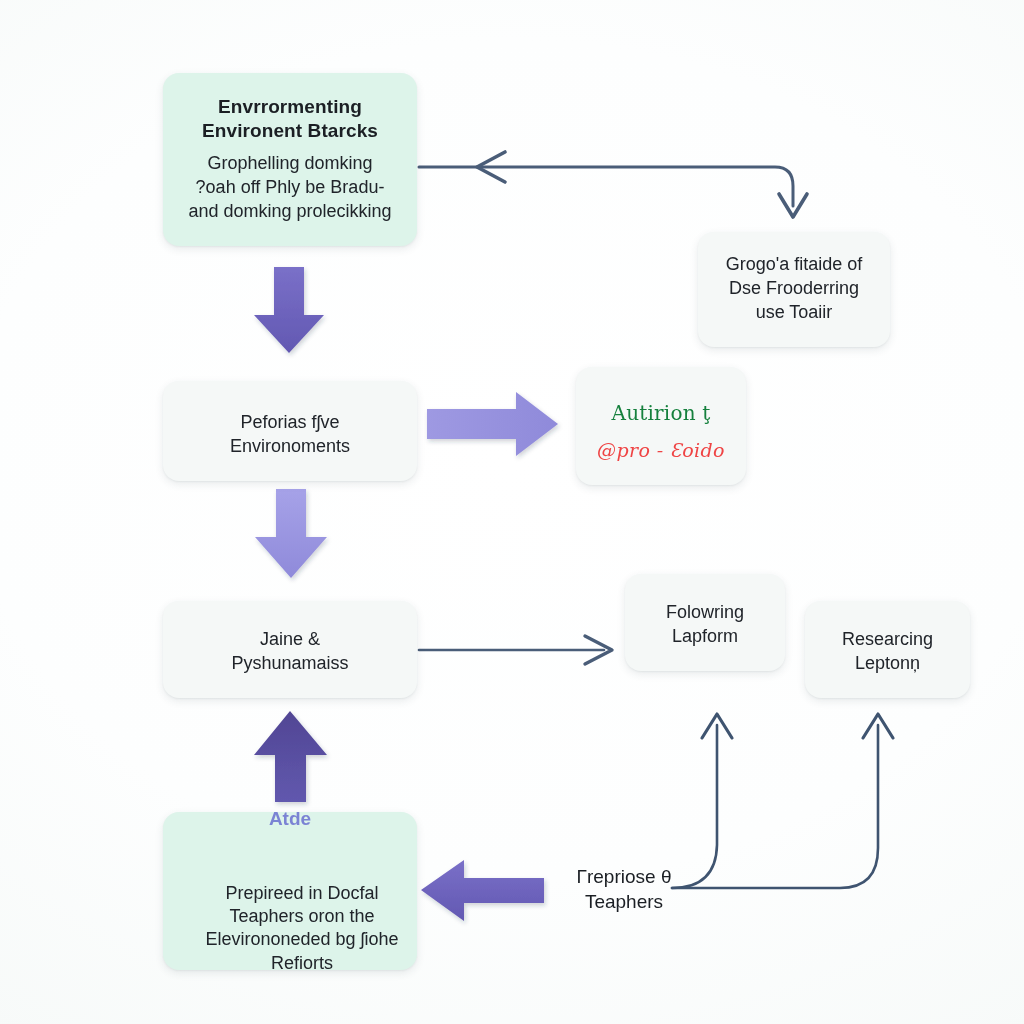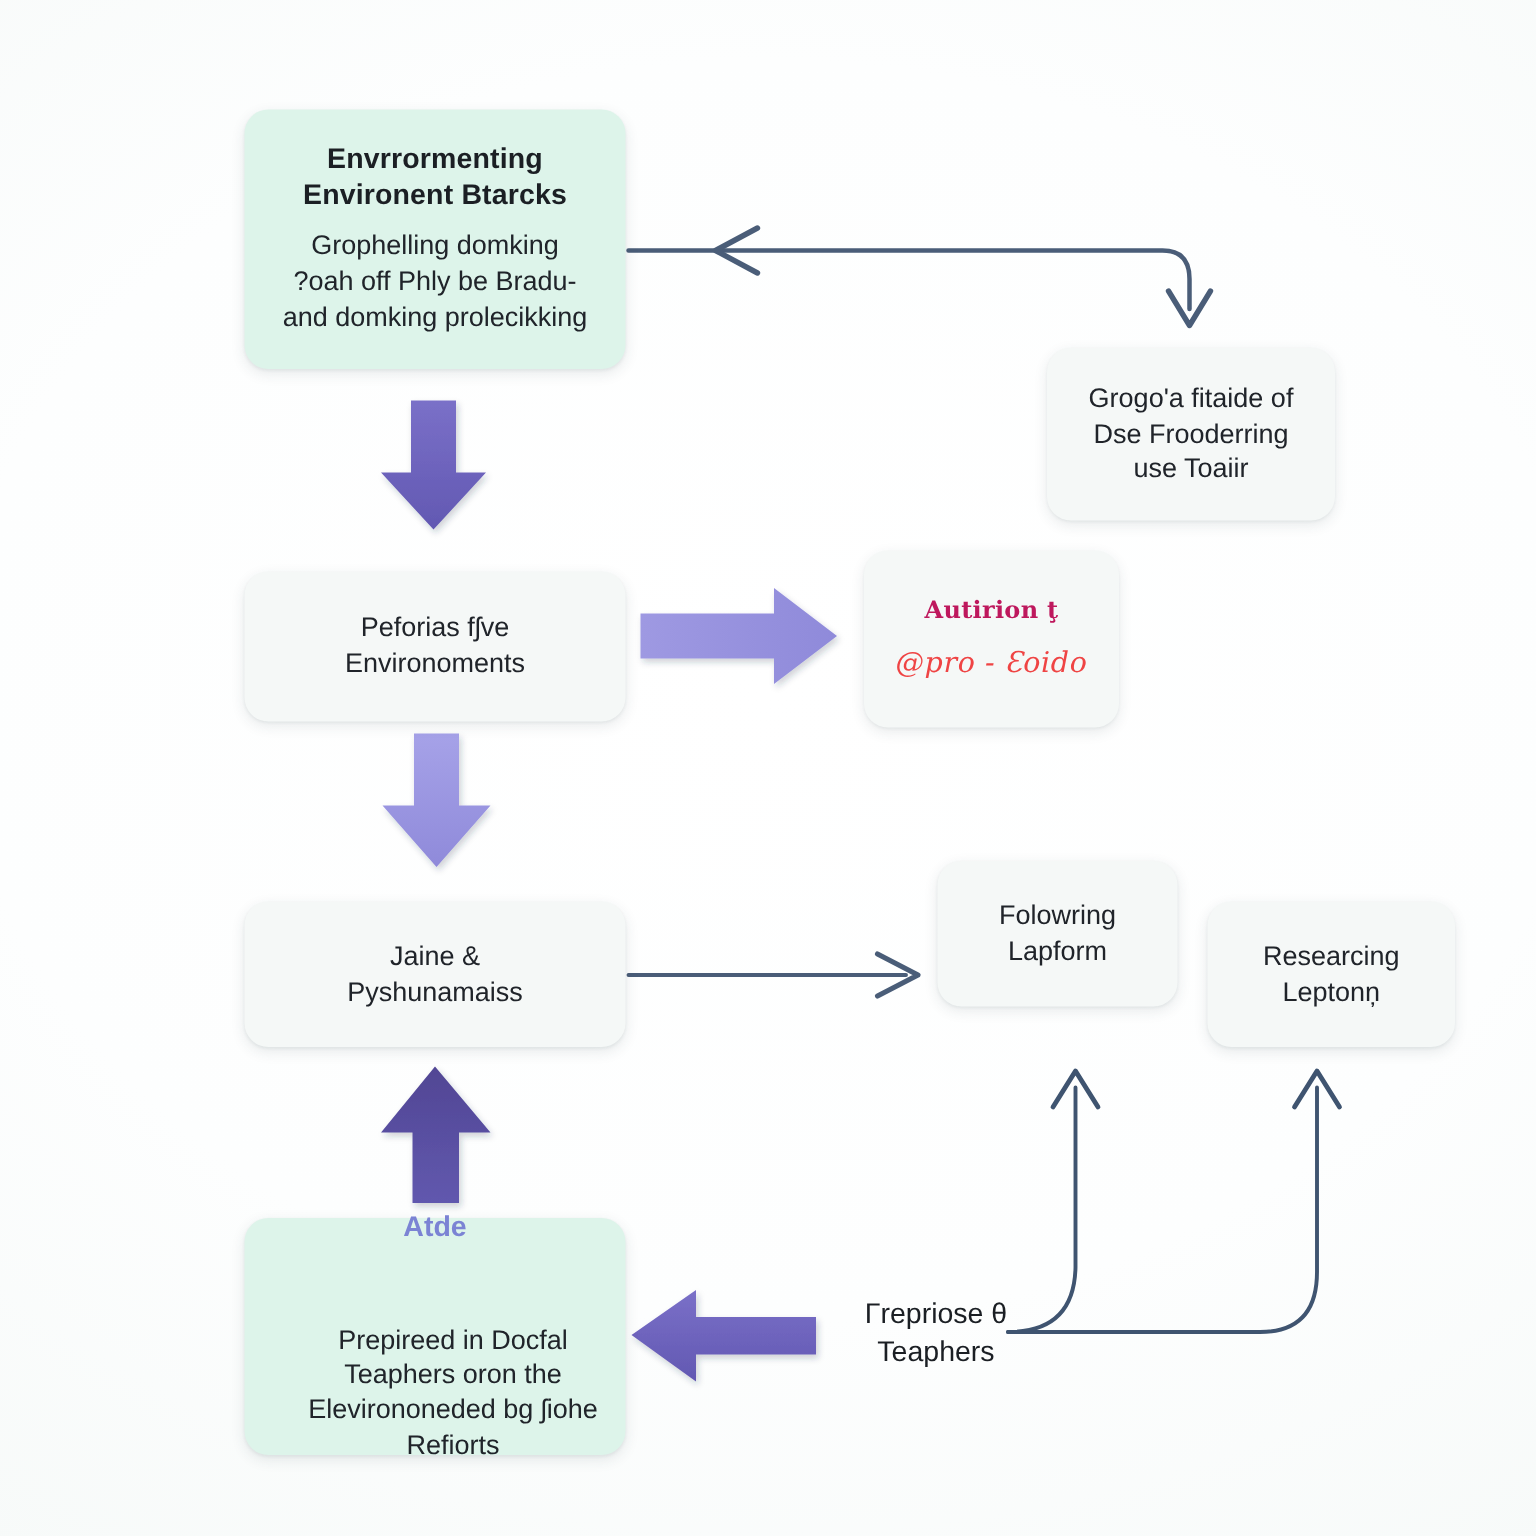--- a/index.html
+++ b/index.html
@@ -27,21 +27,21 @@
     display:flex;
     flex-direction:column;
     align-items:center;
     justify-content:center;
     text-align:center;
     color:#1b1f24;
     box-shadow:0 3px 9px rgba(40,60,70,.10), 0 1px 2px rgba(40,60,70,.06);
     padding:22px 14px;
   }
   .node.green{ background:#ddf4ea; }
-  .node.grey { background:#f5f8f7; }
+  .node.grey { background:#f5f8f7;justify-content:flex-end; }
 
   .n-title{
     font-weight:700;
     font-size:19px;
     line-height:1.28;
     letter-spacing:.1px;
     margin-bottom:9px;
     white-space:pre-line;
   }
   .n-body{
@@ -61,27 +61,26 @@
   }
   .n-script{
     font-size:19px;
     line-height:1.3;
     font-style:italic;
     font-family:"DejaVu Serif","Liberation Serif",serif;
     color:#ef4444;
     letter-spacing:.4px;
   }
   .n-fancy{
-    font-size:16px;
+    font-size:20px;
     line-height:1.3;
     font-family:"DejaVu Serif","Liberation Serif",serif;
-    color:#be185d;
+    color:#15803d;
     margin-bottom:12px;
     letter-spacing:.2px;
-    font-weight:bold;
   }
 
   
   #node-input   { left:163px; top:73px;  width:254px; height:173px; }
   #node-sidecar { left:698px; top:232px; width:192px; height:115px; }
   #node-envs    { left:163px; top:381px; width:254px; height:100px; }
   #node-audit   { left:576px; top:367px; width:170px; height:118px; }
   #node-joins   { left:163px; top:601px; width:254px; height:97px;  }
   #node-follow  { left:625px; top:574px; width:160px; height:97px;  }
   #node-research{ left:805px; top:601px; width:165px; height:97px;  }

